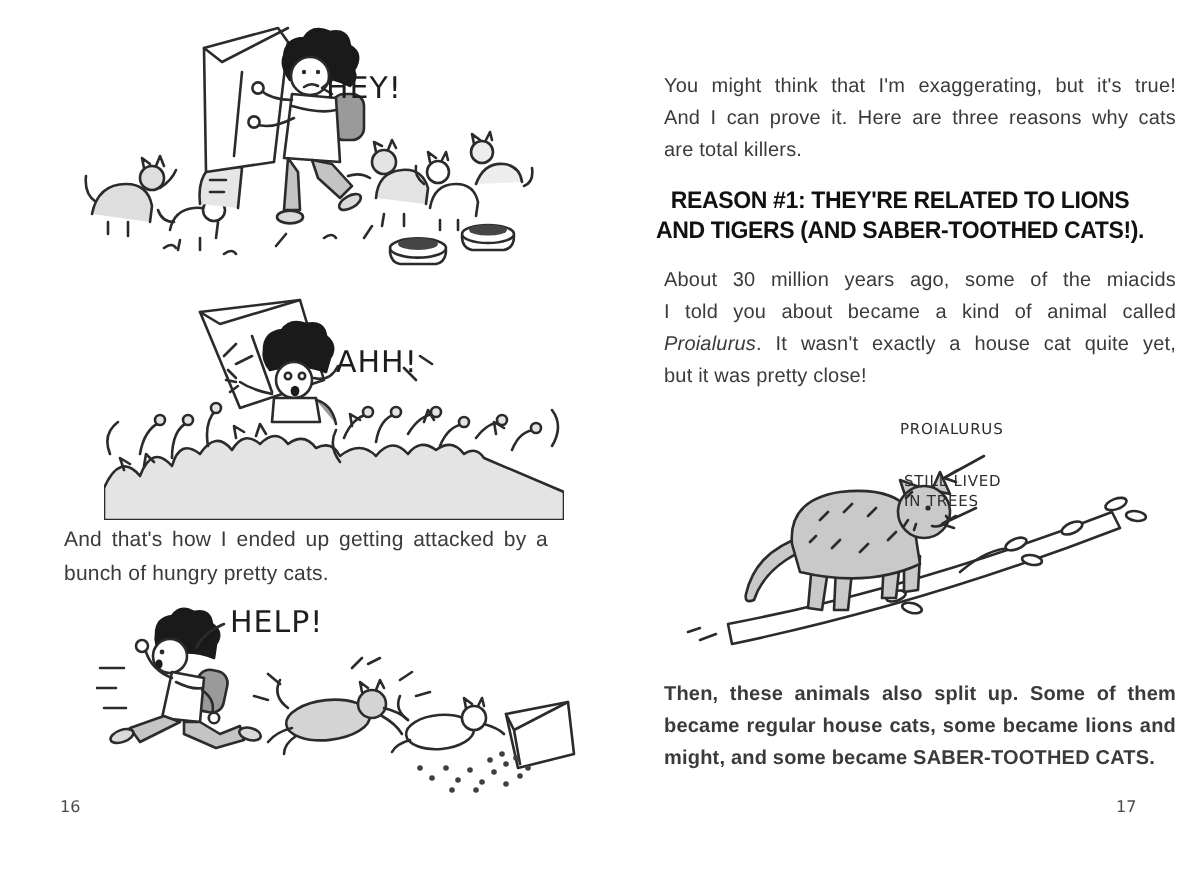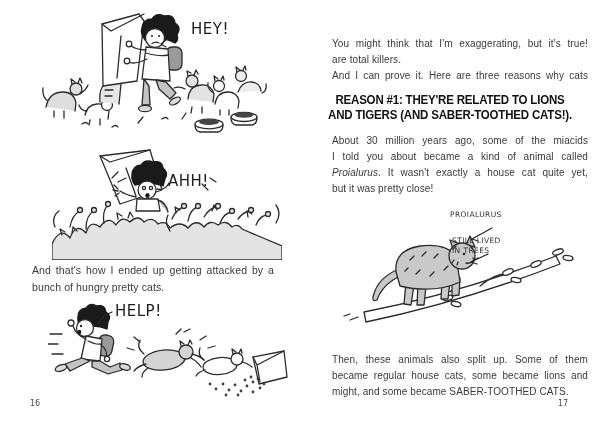--- a/index.html
+++ b/index.html
@@ -110,21 +110,21 @@
           <path d="M153,119 q0,6 5,7 h18 q5,-1 5,-7"></path>
           <ellipse cx="202" cy="111" rx="13" ry="4.5" fill="#ffffff"></ellipse>
           <ellipse cx="202" cy="109" rx="9.5" ry="2.8" fill="#454545" stroke="none"></ellipse>
           <path d="M189,112 q0,6 5,7 h16 q5,-1 5,-7"></path>
         </g>
         <path d="M124,34 l-5,4 l5,3"></path>
         <path d="M40,118 q4,-3 6,0 M70,121 q4,-3 6,0 M120,113 q4,-3 6,0 M96,117 l5,-6 M140,113 l4,-6"></path>
       </g>
     </svg>
   </figure>
-  <div class="speech abs" style="left:163px;top:20px;padding-left:28px;">HEY!</div>
+  <div class="speech abs" style="left:163px;top:35px;">HEY!</div>
 
   <figure class="abs" style="left:52px;top:148px;">
     <svg width="230" height="112" viewBox="0 0 230 112">
       <g stroke="#2b2b2b" stroke-width="1.3" fill="none" stroke-linecap="round" stroke-linejoin="round">
         <g>
           <path d="M48,8 L98,2 L110,42 L68,56 Z" fill="#ffffff"></path>
           <path d="M48,8 l10,6 l40,-12"></path>
           <path d="M74,20 l10,28"></path>
         </g>
         <g>
@@ -230,22 +230,22 @@
   </figure>
   <div class="speech abs" style="left:115px;top:302px;">HELP!</div>
 
   <div class="pagenum abs" style="left:30px;top:399px;">16</div>
 </div>
 
 <div class="page page-right">
 
   <div class="para abs" style="left:32px;top:36px;width:256px;">
       <div class="tline jline">You might think that I'm exaggerating, but it's true!</div>
+      <div class="tline jline">And I can prove it. Here are three reasons why cats</div>
       <div class="tline">are total killers.</div>
-      <div class="tline jline">And I can prove it. Here are three reasons why cats</div>
     </div>
 
   <div class="heading abs" style="left:2px;top:93px;width:296px;">
       <div class="hline">REASON #1: THEY'RE RELATED TO LIONS</div>
       <div class="hline">AND TIGERS (AND SABER-TOOTHED CATS!).</div>
     </div>
 
   <div class="para abs" style="left:32px;top:133px;width:256px;">
     <div class="tline jline">About 30 million years ago, some of the miacids</div>
     <div class="tline jline">I told you about became a kind of animal called</div>
@@ -289,20 +289,20 @@
         </g>
       </g>
     </svg>
   </figure>
   <div class="figlabel abs" style="left:150px;top:210px;">PROIALURUS</div>
   <div class="figlabel center abs" style="left:152px;top:236px;width:76px;">
     <div>STILL LIVED</div>
     <div>IN TREES</div>
   </div>
 
-  <div class="para abs" style="left:32px;top:352px;width:256px;">
+  <div class="para abs" style="left:32px;top:340px;width:256px;font-weight:bold;">
       <div class="tline jline">Then, these animals also split up. Some of them</div>
       <div class="tline jline">became regular house cats, some became lions and</div>
       <div class="tline">might, and some became SABER-TOOTHED CATS.</div>
     </div>
 
   <div class="pagenum abs" style="left:258px;top:399px;">17</div>
 </div>
 
 </body></html>

